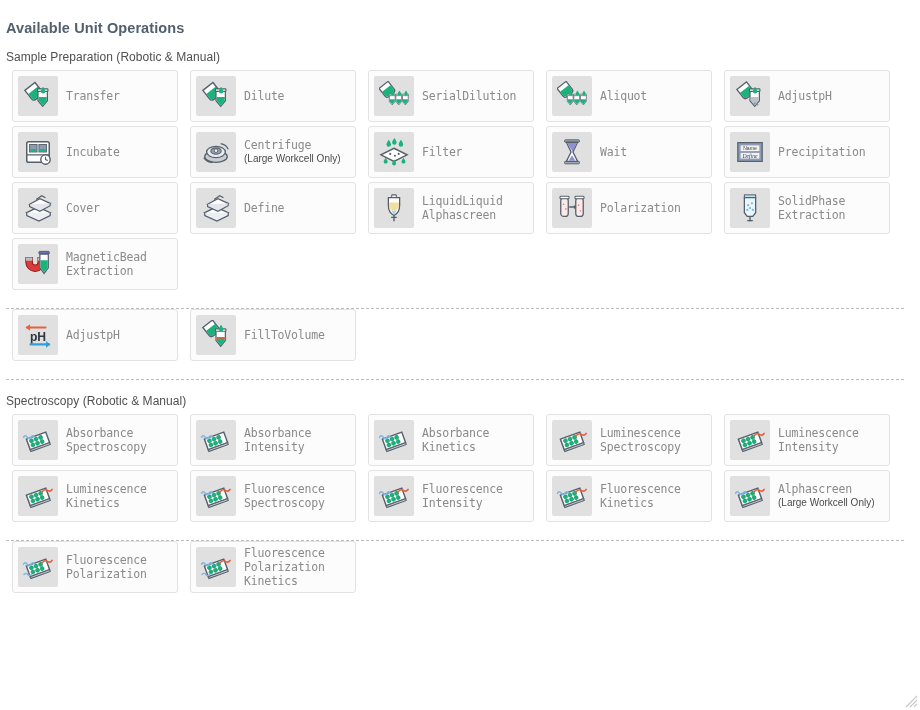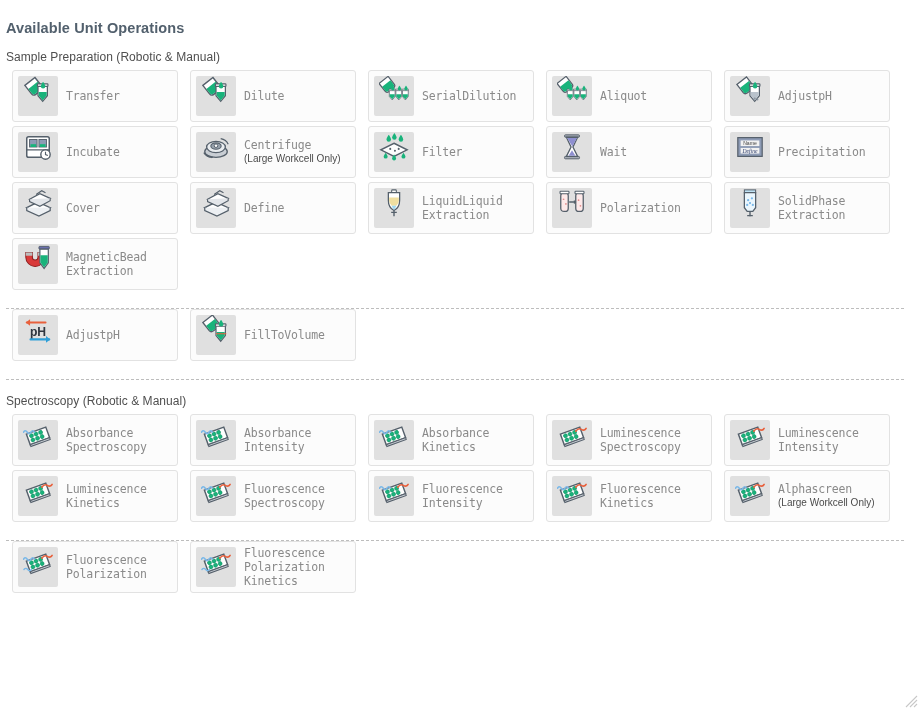--- a/index.html
+++ b/index.html
@@ -62,20 +62,21 @@
     overflow: hidden;
     margin-left: 8px;
   }
   .op-icon {
     width: 40px;
     height: 40px;
     min-width: 40px;
     background: #e0e0e0;
     border-radius: 2px;
     display: flex;
+    align-items: center;
     justify-content: center;
     margin-right: 8px;
   }
   .op-icon svg { display: block; }
   .op-text {
     display: flex;
     flex-direction: column;
     justify-content: center;
     line-height: 1.22;
     overflow: hidden;
@@ -348,21 +349,21 @@
                 <rect x="13.5" y="2" width="5" height="3" rx="0.8" fill="#fdfdfd" stroke="#55606b" stroke-width="1.1"></rect>
                 <path d="M10 5 L22 5 L22 13 Q22 21 16 24 Q10 21 10 13 Z" fill="#ffffff" stroke="#55606b" stroke-width="1.4"></path>
                 <path d="M10.8 10 L21.2 10 L21.2 13 Q21.2 16.5 18.5 19 L13.5 19 Q10.8 16.5 10.8 13 Z" fill="#f0dfa0"></path>
                 <path d="M13.5 19 L18.5 19 Q17.6 21.6 16 23.2 Q14.4 21.6 13.5 19 Z" fill="#9fd9f2"></path>
                 <line x1="16" y1="24" x2="16" y2="30" stroke="#55606b" stroke-width="1.5"></line>
                 <line x1="13" y1="26" x2="19" y2="26" stroke="#55606b" stroke-width="1.4"></line>
               </svg>
             </div>
             <div class="op-text">
               <div class="op-name">LiquidLiquid
-Extraction</div>
+Alphascreen</div>
             </div>
           </div>
           <div class="op-card">
             <div class="op-icon">
               <svg viewBox="0 0 32 32" width="30" height="30">
                 <rect x="4" y="5" width="8" height="20" rx="3.5" fill="#fde9e9" stroke="#55606b" stroke-width="1.4"></rect>
                 <rect x="20" y="5" width="8" height="20" rx="3.5" fill="#fde9e9" stroke="#55606b" stroke-width="1.4"></rect>
                 <rect x="3.2" y="3.5" width="9.6" height="2.6" rx="0.7" fill="#ffffff" stroke="#55606b" stroke-width="1.1"></rect>
                 <rect x="19.2" y="3.5" width="9.6" height="2.6" rx="0.7" fill="#ffffff" stroke="#55606b" stroke-width="1.1"></rect>
                 <circle cx="7" cy="12" r="0.9" fill="#e28b8b"></circle>

